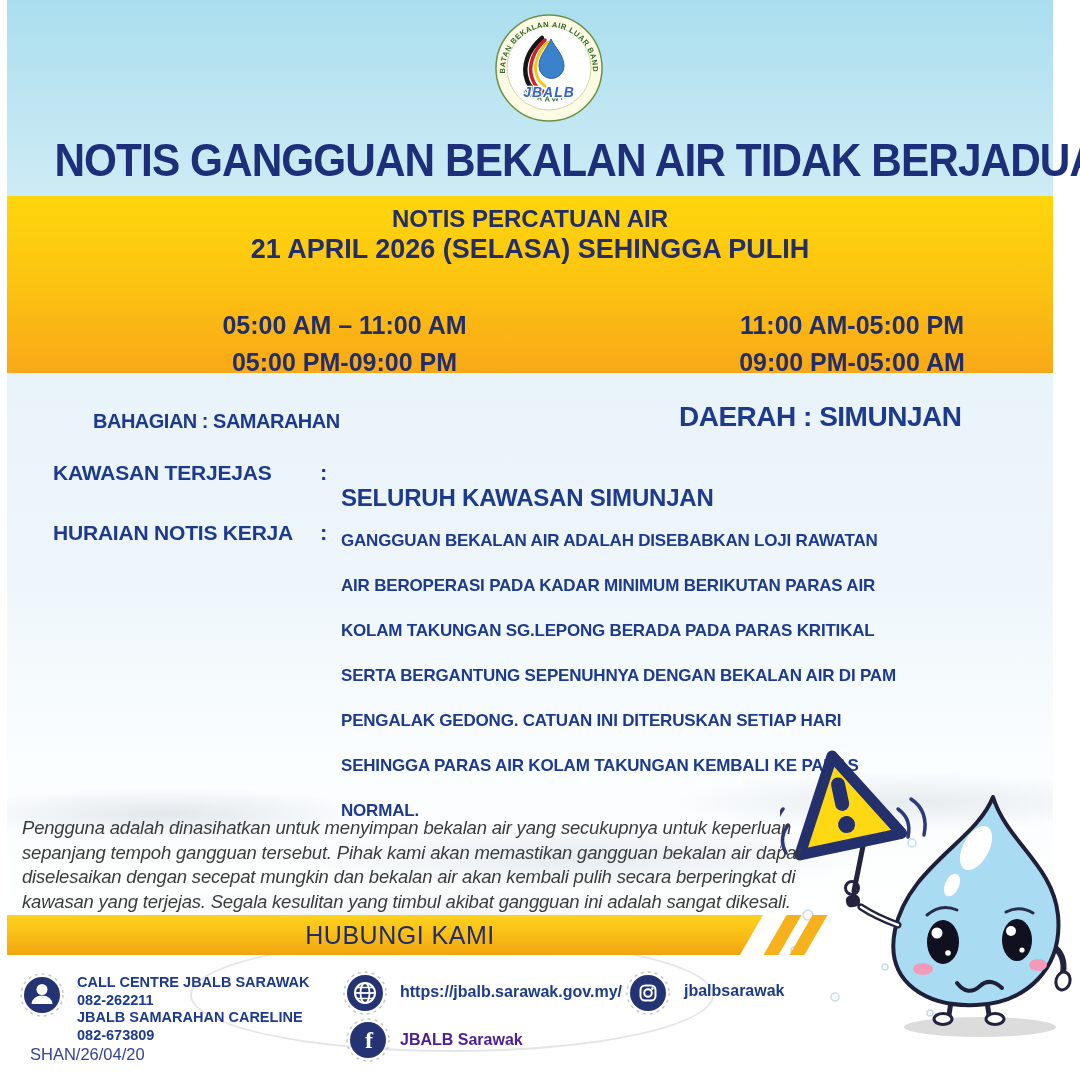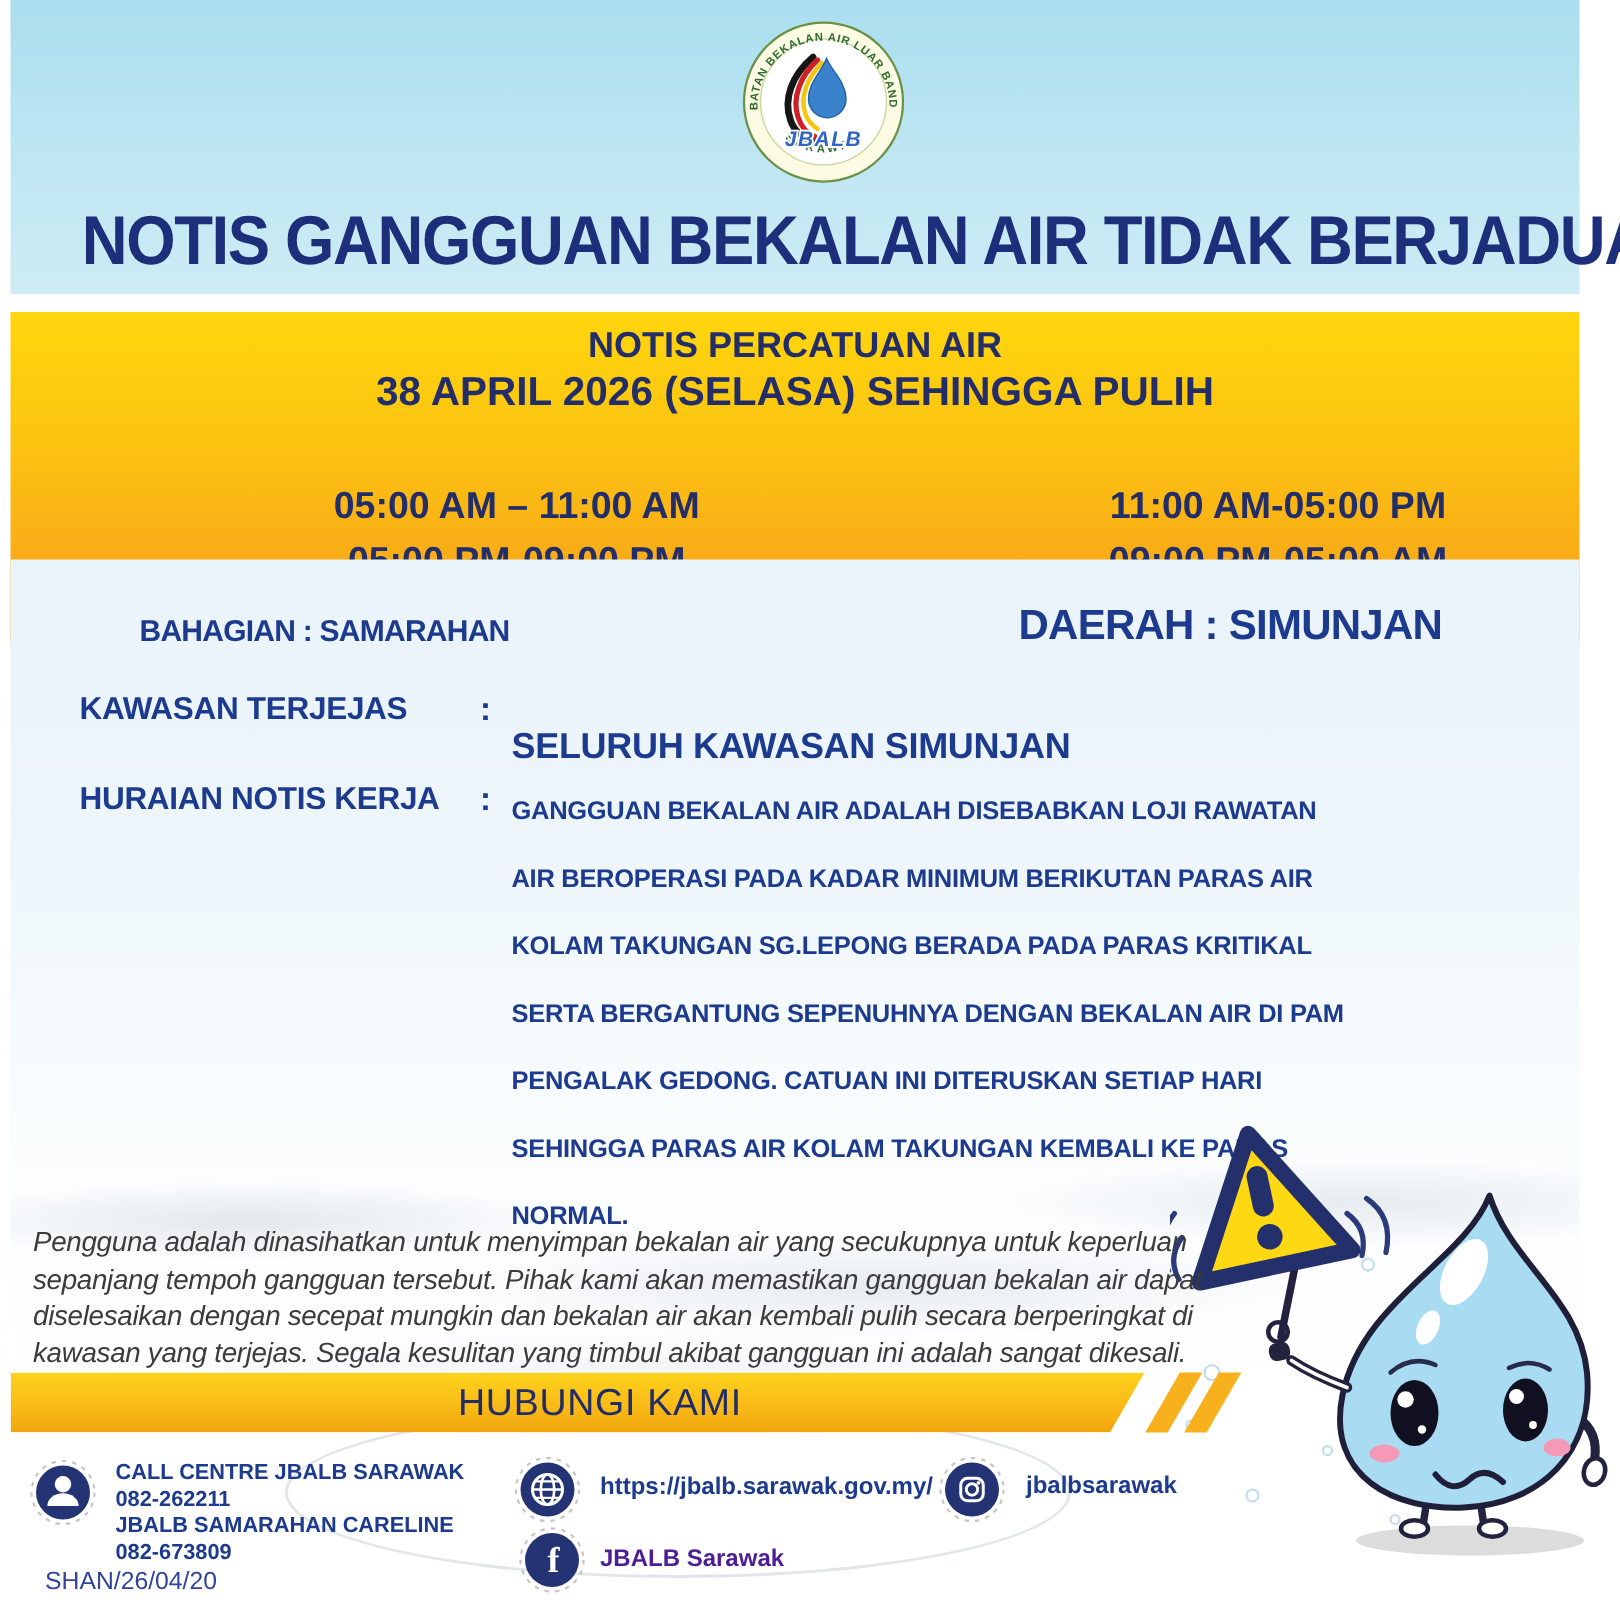--- a/index.html
+++ b/index.html
@@ -14,21 +14,21 @@
   }
   .logo{position:absolute;left:487px;top:13px;width:110px;height:110px;}
   .main-title{
     position:absolute;left:7px;right:27px;top:130px;height:60px;
     text-align:center;font-size:46px;font-weight:bold;color:#1d2e7b;
     letter-spacing:-1px;white-space:nowrap;transform:scaleX(0.92);
     transform-origin:center;line-height:60px;
   }
   
   .notice-band{
-    position:absolute;left:7px;right:27px;top:208px;height:220px;
+    position:absolute;left:7px;right:27px;top:196px;height:220px;
     background:linear-gradient(180deg,#ffd60d 0%,#fcc311 40%,#f79b1b 100%);
     color:#232d67;
   }
   .notice-heading{position:absolute;left:0;right:0;top:9px;text-align:center;font-size:24px;font-weight:bold;}
   .notice-date{position:absolute;left:0;right:0;top:38px;text-align:center;font-size:27px;font-weight:bold;}
   .sched{position:absolute;top:80px;font-size:25px;font-weight:bold;text-align:center;line-height:37px;white-space:pre-line;margin-top:31px;}
   .sched-left{left:55px;width:565px;}
   .sched-right{left:645px;width:400px;}
   
   .body-band{
@@ -122,21 +122,21 @@
         <path d="M54 29 C44 39 39 52 43 63 C44 67 47 70 51 73" stroke="#f6c60e" stroke-width="3" fill="none" stroke-linecap="round"></path>
         <path d="M57 26 C53 36 45 42 45 53 A12.5 12.5 0 0 0 70 53 C70 42 61 35 57 26 Z" fill="#3b82cc" stroke="#2563ab" stroke-width="1"></path>
       </g>
       <text x="55" y="84" text-anchor="middle" font-size="14" font-weight="bold" font-style="italic" fill="#3366c4" stroke="#ffffff" stroke-width="2.5" letter-spacing="1" style="paint-order:stroke">JBALB</text>
     </svg>
     <div class="main-title">NOTIS GANGGUAN BEKALAN AIR TIDAK BERJADUAL</div>
   </div>
 
   <div class="notice-band">
     <div class="notice-heading">NOTIS PERCATUAN AIR</div>
-    <div class="notice-date">38 APRIL 2026 (SELASA) SEHINGGA PULIH</div>
+    <div class="notice-date">21 APRIL 2026 (SELASA) SEHINGGA PULIH</div>
     <div class="sched sched-left">05:00 AM – 11:00 AM
 05:00 PM-09:00 PM
 (BEROPERASI PADA KADAR MINIMUM)</div>
     <div class="sched sched-right">11:00 AM-05:00 PM
 09:00 PM-05:00 AM
 (CATUAN AIR)</div>
   </div>
 
   <div class="body-band"></div>
   <div class="splash"></div>

